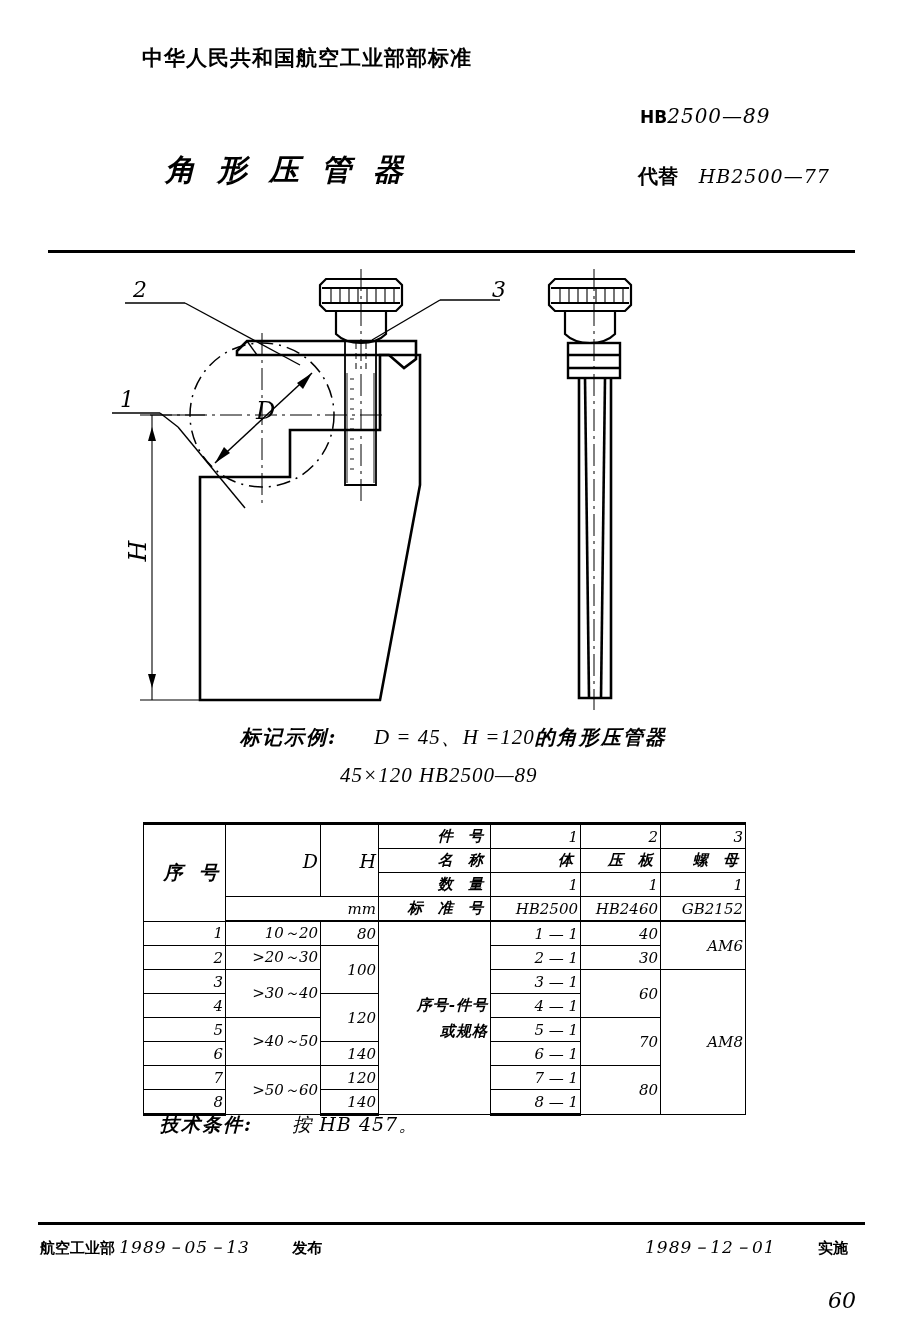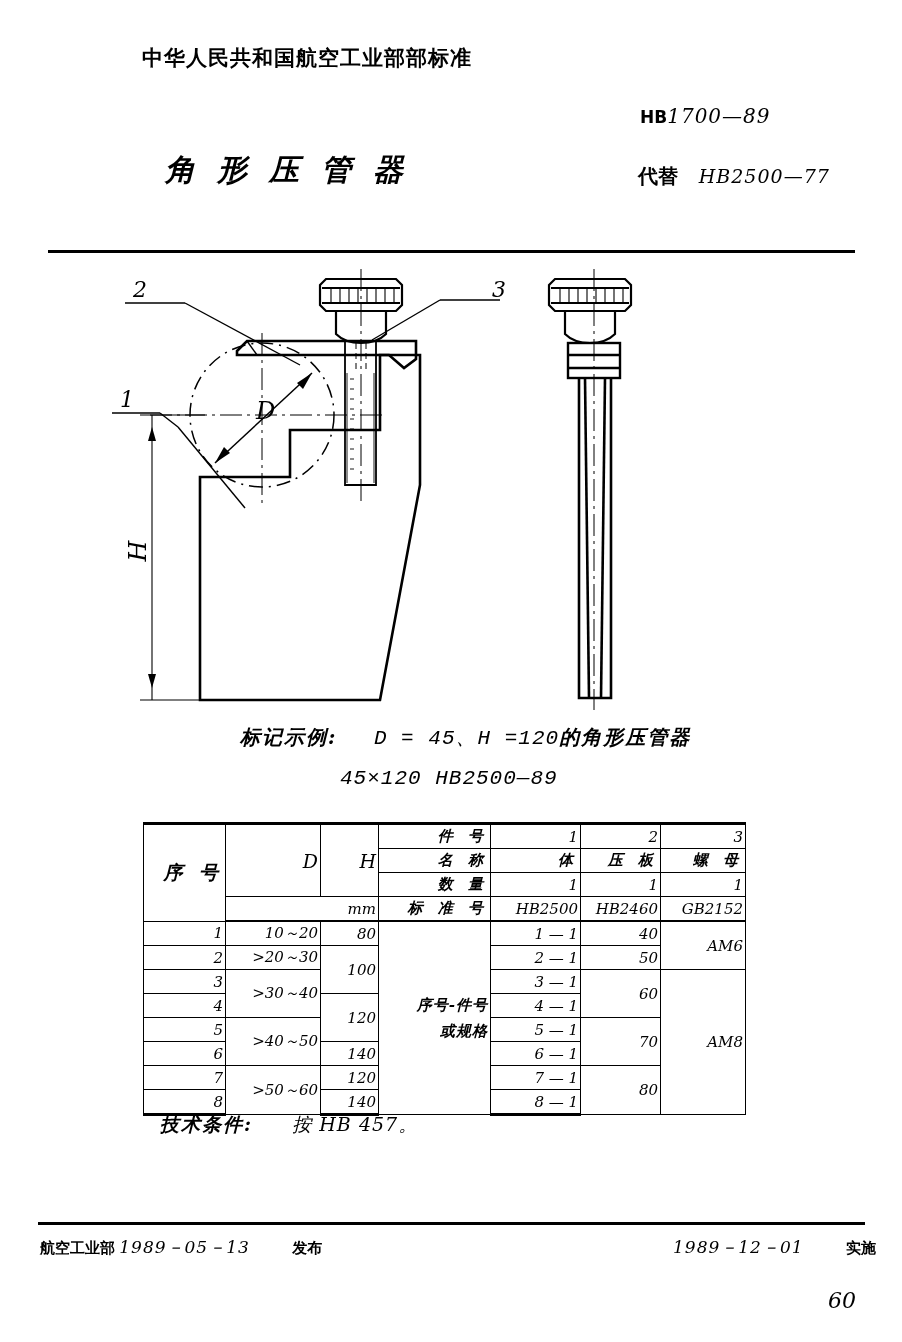--- a/index.html
+++ b/index.html
@@ -123,21 +123,21 @@
   }
   .mark-block .zh {
     font-family: "DejaVu Serif", serif;
     font-weight: bold;
     font-style: italic;
     font-size: 20px;
     letter-spacing: 2px;
   }
   .mark-block i {
     font-style: italic;
-    font-family: Liberation Mono, monospace;
+    font-family: Liberation Serif, serif;
     letter-spacing: 1px;
   }
   .mark-line2 {
     padding-left: 100px;
   }
 
   
   .spec-table {
     position: absolute;
     left: 143px;
@@ -206,21 +206,20 @@
     top: 1236px;
     font-size: 17px;
     white-space: nowrap;
   }
   .footer-right {
     position: absolute;
     left: 645px;
     top: 1236px;
     font-size: 17px;
     white-space: nowrap;
-    margin-left: 28px;
   }
   .footer-left .zh, .footer-right .zh {
     font-family: "DejaVu Sans", sans-serif;
     font-weight: bold;
     font-size: 15px;
   }
   .footer-left i, .footer-right i {
     font-style: italic;
     font-family: "DejaVu Serif", serif;
     letter-spacing: 1px;
@@ -236,21 +235,21 @@
   }
 </style>
 </head>
 <body>
 
 <div class="page">
 
   <div class="std-org">中华人民共和国航空工业部部标准</div>
 
   <div class="std-code">
-    <b>HB</b><i>1700—89</i>
+    <b>HB</b><i>2500—89</i>
   </div>
 
   <div class="doc-title">角形压管器</div>
 
   <div class="replaces">
     <span class="lbl">代替</span>
     <i>HB2500—77</i>
   </div>
 
   <div class="rule-top"></div>
@@ -462,21 +461,21 @@
         <td>1 — 1</td>
         <td>40</td>
         <td rowspan="2">AM6</td>
       </tr>
 
       <tr>
         <td>2</td>
         <td>&gt;20～30</td>
         <td rowspan="2">100</td>
         <td>2 — 1</td>
-        <td>50</td>
+        <td>30</td>
       </tr>
 
       <tr>
         <td>3</td>
         <td rowspan="2">&gt;30～40</td>
         <td>3 — 1</td>
         <td rowspan="2">60</td>
         <td rowspan="6">AM8</td>
       </tr>
 

